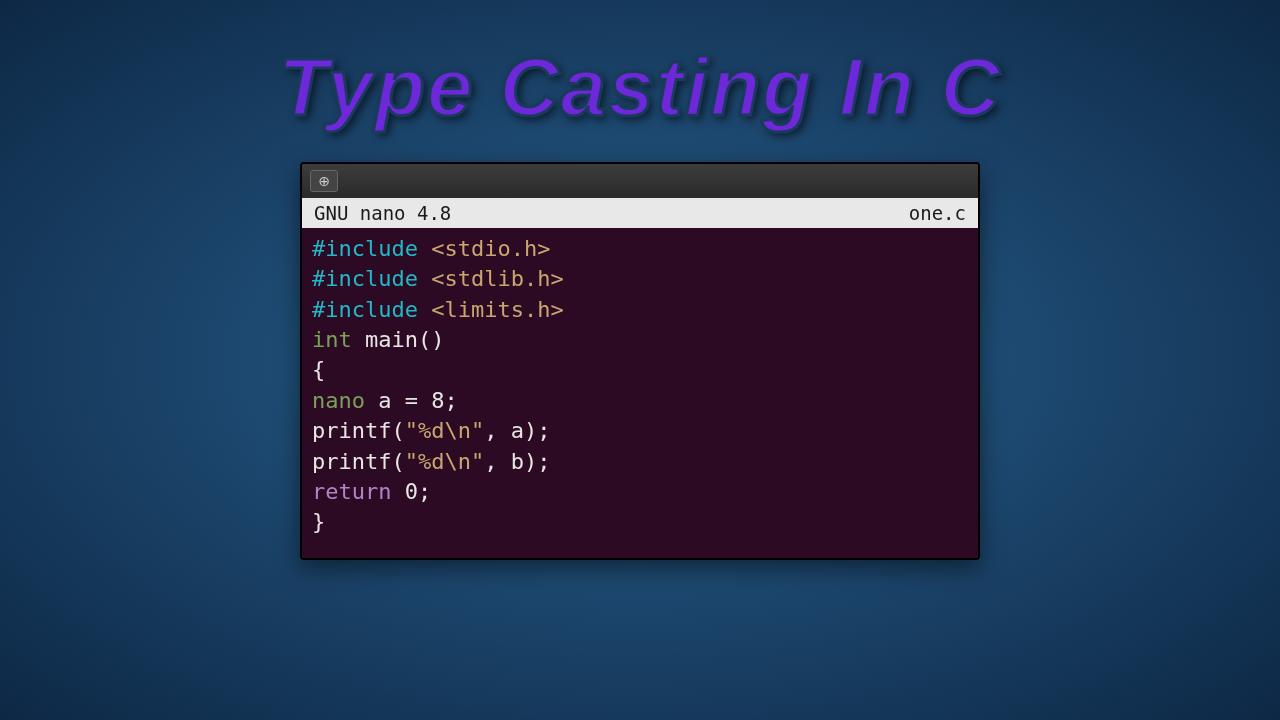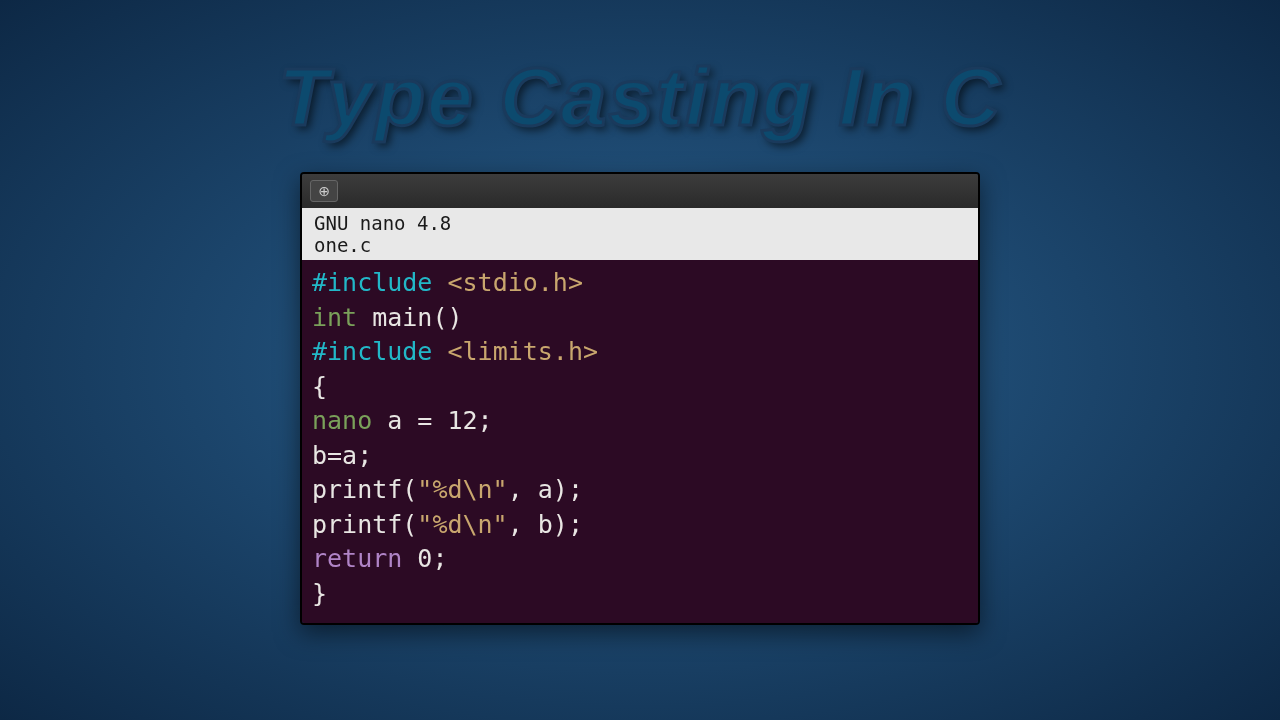--- a/index.html
+++ b/index.html
@@ -9,24 +9,24 @@
       background: radial-gradient(ellipse at center, #3a7eb8 0%, #1e4a72 40%, #0d2845 100%);
       font-family: Arial, sans-serif;
       overflow: hidden;
       position: relative;
     }
     .title {
       text-align: center;
       font-size: 82px;
       font-weight: 900;
       font-style: italic;
-      color: #0c4a6e;
+      color: #6d28d9;
       -webkit-text-stroke: 3px #1a3a5c;
       text-shadow: 4px 4px 8px rgba(0,0,0,0.6);
-      margin-top: 50px;
+      margin-top: 40px;
       letter-spacing: 2px;
       font-family: 'Arial Black', Arial, sans-serif;
     }
     .terminal-window {
       width: 680px;
       margin: 28px auto 0;
       border: 2px solid #000;
       border-radius: 4px;
       overflow: hidden;
       box-shadow: 0 8px 24px rgba(0,0,0,0.5);
@@ -51,27 +51,26 @@
       font-size: 14px;
     }
     .nano-header {
       background: #e8e8e8;
       color: #1a1a1a;
       padding: 4px 12px;
       font-family: 'DejaVu Sans Mono', 'Courier New', monospace;
       font-size: 19px;
       display: flex;
       justify-content: space-between;
-      flex-direction: column;
     }
     .code-area {
       background: #2c0a24;
       padding: 6px 10px 12px 10px;
       font-family: 'DejaVu Sans Mono', 'Courier New', monospace;
-      font-size: 25px;
+      font-size: 22px;
       line-height: 1.38;
       color: #e8e6e3;
       min-height: 330px;
     }
     .kw-include { color: #22b8c8; }
     .kw-header { color: #c9a76e; }
     .kw-type { color: #7aa15a; }
     .kw-return { color: #b084c7; text-align: center; }
     .kw-func { color: #e8e6e3; }
     .kw-str { color: #c9a76e; }
@@ -85,23 +84,23 @@
 <div class="terminal-window">
   <div class="window-titlebar">
     <div class="tab-icon">⊕</div>
   </div>
   <div class="nano-header">
     <span>GNU nano 4.8</span>
     <span>one.c</span>
   </div>
   <div class="code-area">
     <div class="code-line"><span class="kw-include">#include</span><span class="kw-header"> &lt;stdio.h&gt;</span></div>
+    <div class="code-line"><span class="kw-include">#include</span><span class="kw-header"> &lt;stdlib.h&gt;</span></div>
+    <div class="code-line"><span class="kw-include">#include</span><span class="kw-header"> &lt;limits.h&gt;</span></div>
     <div class="code-line"><span class="kw-type">int</span><span class="kw-func"> main()</span></div>
-    <div class="code-line"><span class="kw-include">#include</span><span class="kw-header"> &lt;limits.h&gt;</span></div>
     <div class="code-line"><span>{</span></div>
-    <div class="code-line"><span class="kw-type">nano</span><span> a = 12;</span></div>
-    <div class="code-line"><span>b=a;</span></div>
+    <div class="code-line"><span class="kw-type">nano</span><span> a = 8;</span></div>
     <div class="code-line"><span>printf(</span><span class="kw-str">"%d\n"</span><span>, a);</span></div>
     <div class="code-line"><span>printf(</span><span class="kw-str">"%d\n"</span><span>, b);</span></div>
     <div class="code-line"><span class="kw-return">return</span><span> 0;</span></div>
     <div class="code-line"><span>}</span></div>
   </div>
 </div>
 
 </body></html>

